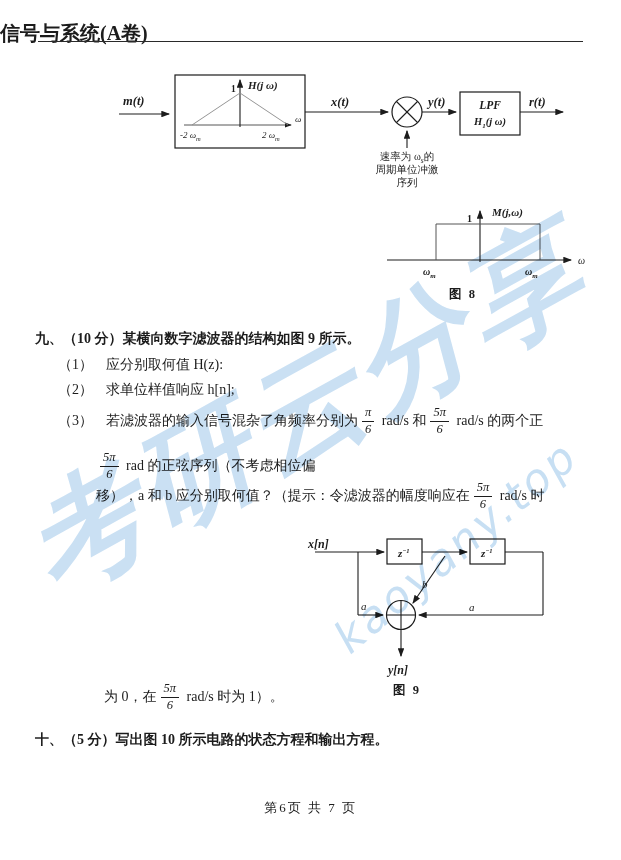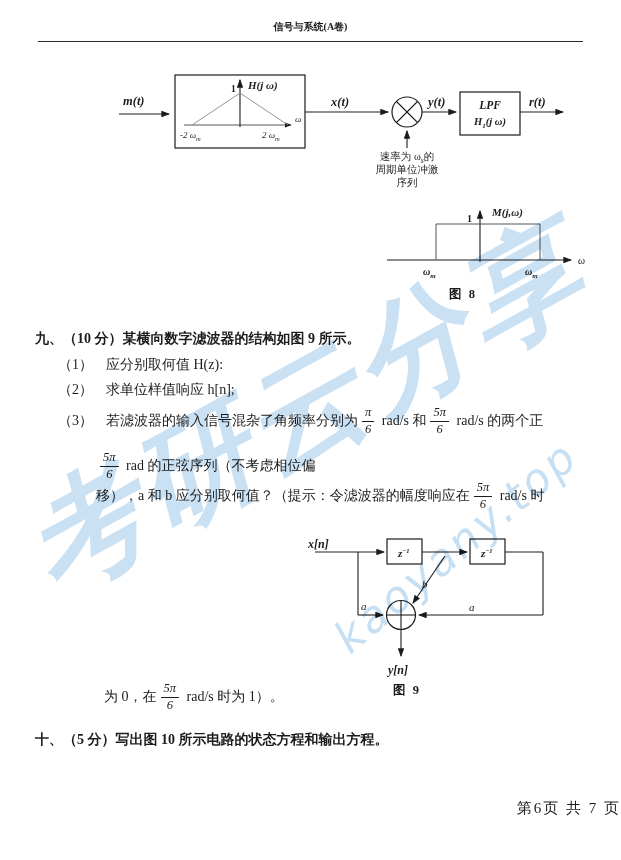--- a/index.html
+++ b/index.html
@@ -6,23 +6,23 @@
   .page{position:relative;width:621px;height:860px;background:#ffffff;overflow:hidden;
         font-family:"Liberation Serif",serif;color:#1c1c1c;}
   .t{position:absolute;font-size:14px;font-weight:500;white-space:nowrap;}
   .row{position:absolute;display:flex;align-items:center;font-size:14px;font-weight:500;white-space:nowrap;}
   .seg{white-space:pre;}
   .num-id{margin-right:13px;}
   .frac{display:inline-flex;flex-direction:column;align-items:center;margin:0 4px;
         font-size:12.5px;font-style:italic;line-height:1.05;}
   .frac .fnum{border-bottom:1px solid #1c1c1c;padding:0 3px 1px;}
   .frac .fden{margin-top:1px;}
-  .header{top:20px;left:0;width:100%;text-align:center;font-weight:700;font-size:10px;}
+  .header{top:20px;left:0;width:100%;font-weight:700;font-size:20px;}
   .hrule{position:absolute;top:41px;left:38px;right:38px;border-top:1.6px solid #2a2a2a;}
-  .footer{top:799px;left:0;width:100%;text-align:right;font-size:15px;letter-spacing:2px;}
+  .footer{top:799px;left:0;width:100%;text-align:center;font-size:13px;letter-spacing:2px;}
   .bold6{font-weight:700;}
   svg.fig{position:absolute;overflow:visible;}
   svg text{font-family:"Liberation Serif",serif;fill:#1c1c1c;}
   .wm{position:absolute;pointer-events:none;mix-blend-mode:multiply;white-space:nowrap;}
   .wm-main{left:35px;top:480px;font-size:118px;font-weight:700;font-style:italic;
            letter-spacing:6px;color:#7fb5e3;opacity:.42;transform:rotate(-29deg);
            transform-origin:0 50%;font-family:"DejaVu Serif",serif;}
   .wm-site{left:340px;top:618px;font-size:44px;font-style:italic;letter-spacing:3px;
            color:#8fc0e8;opacity:.5;transform:rotate(-40deg);transform-origin:0 50%;
            font-family:"DejaVu Sans",sans-serif;}

